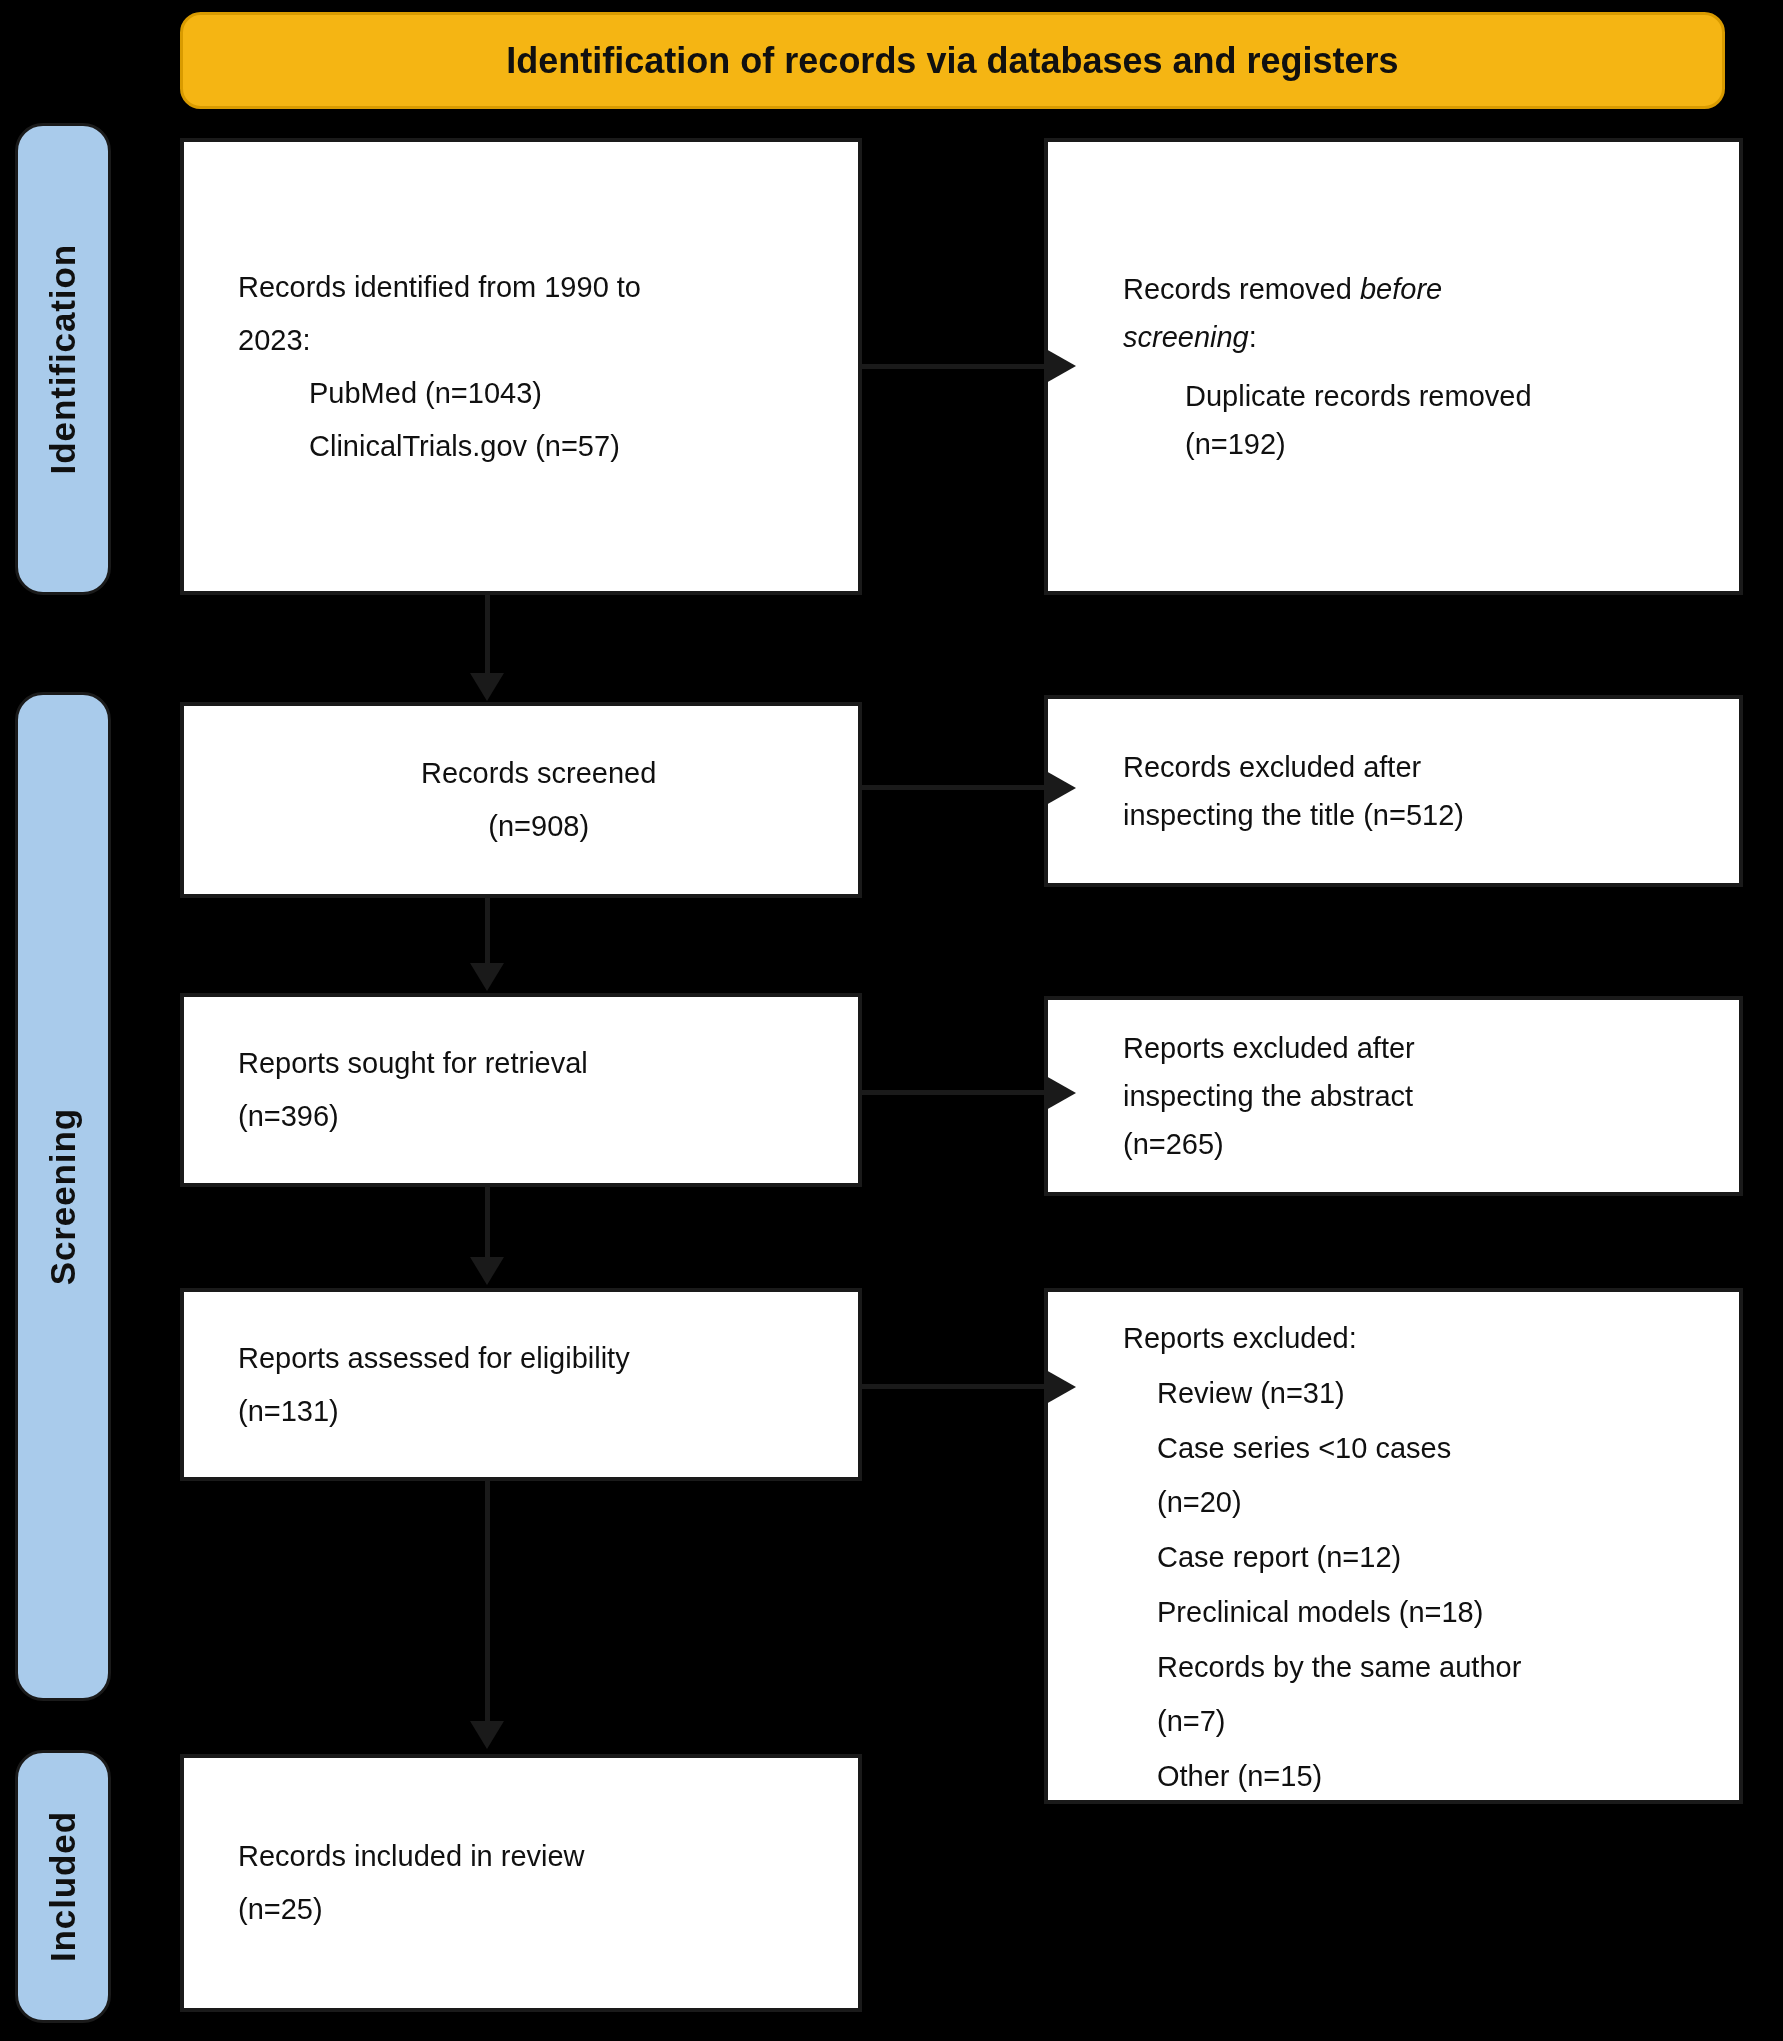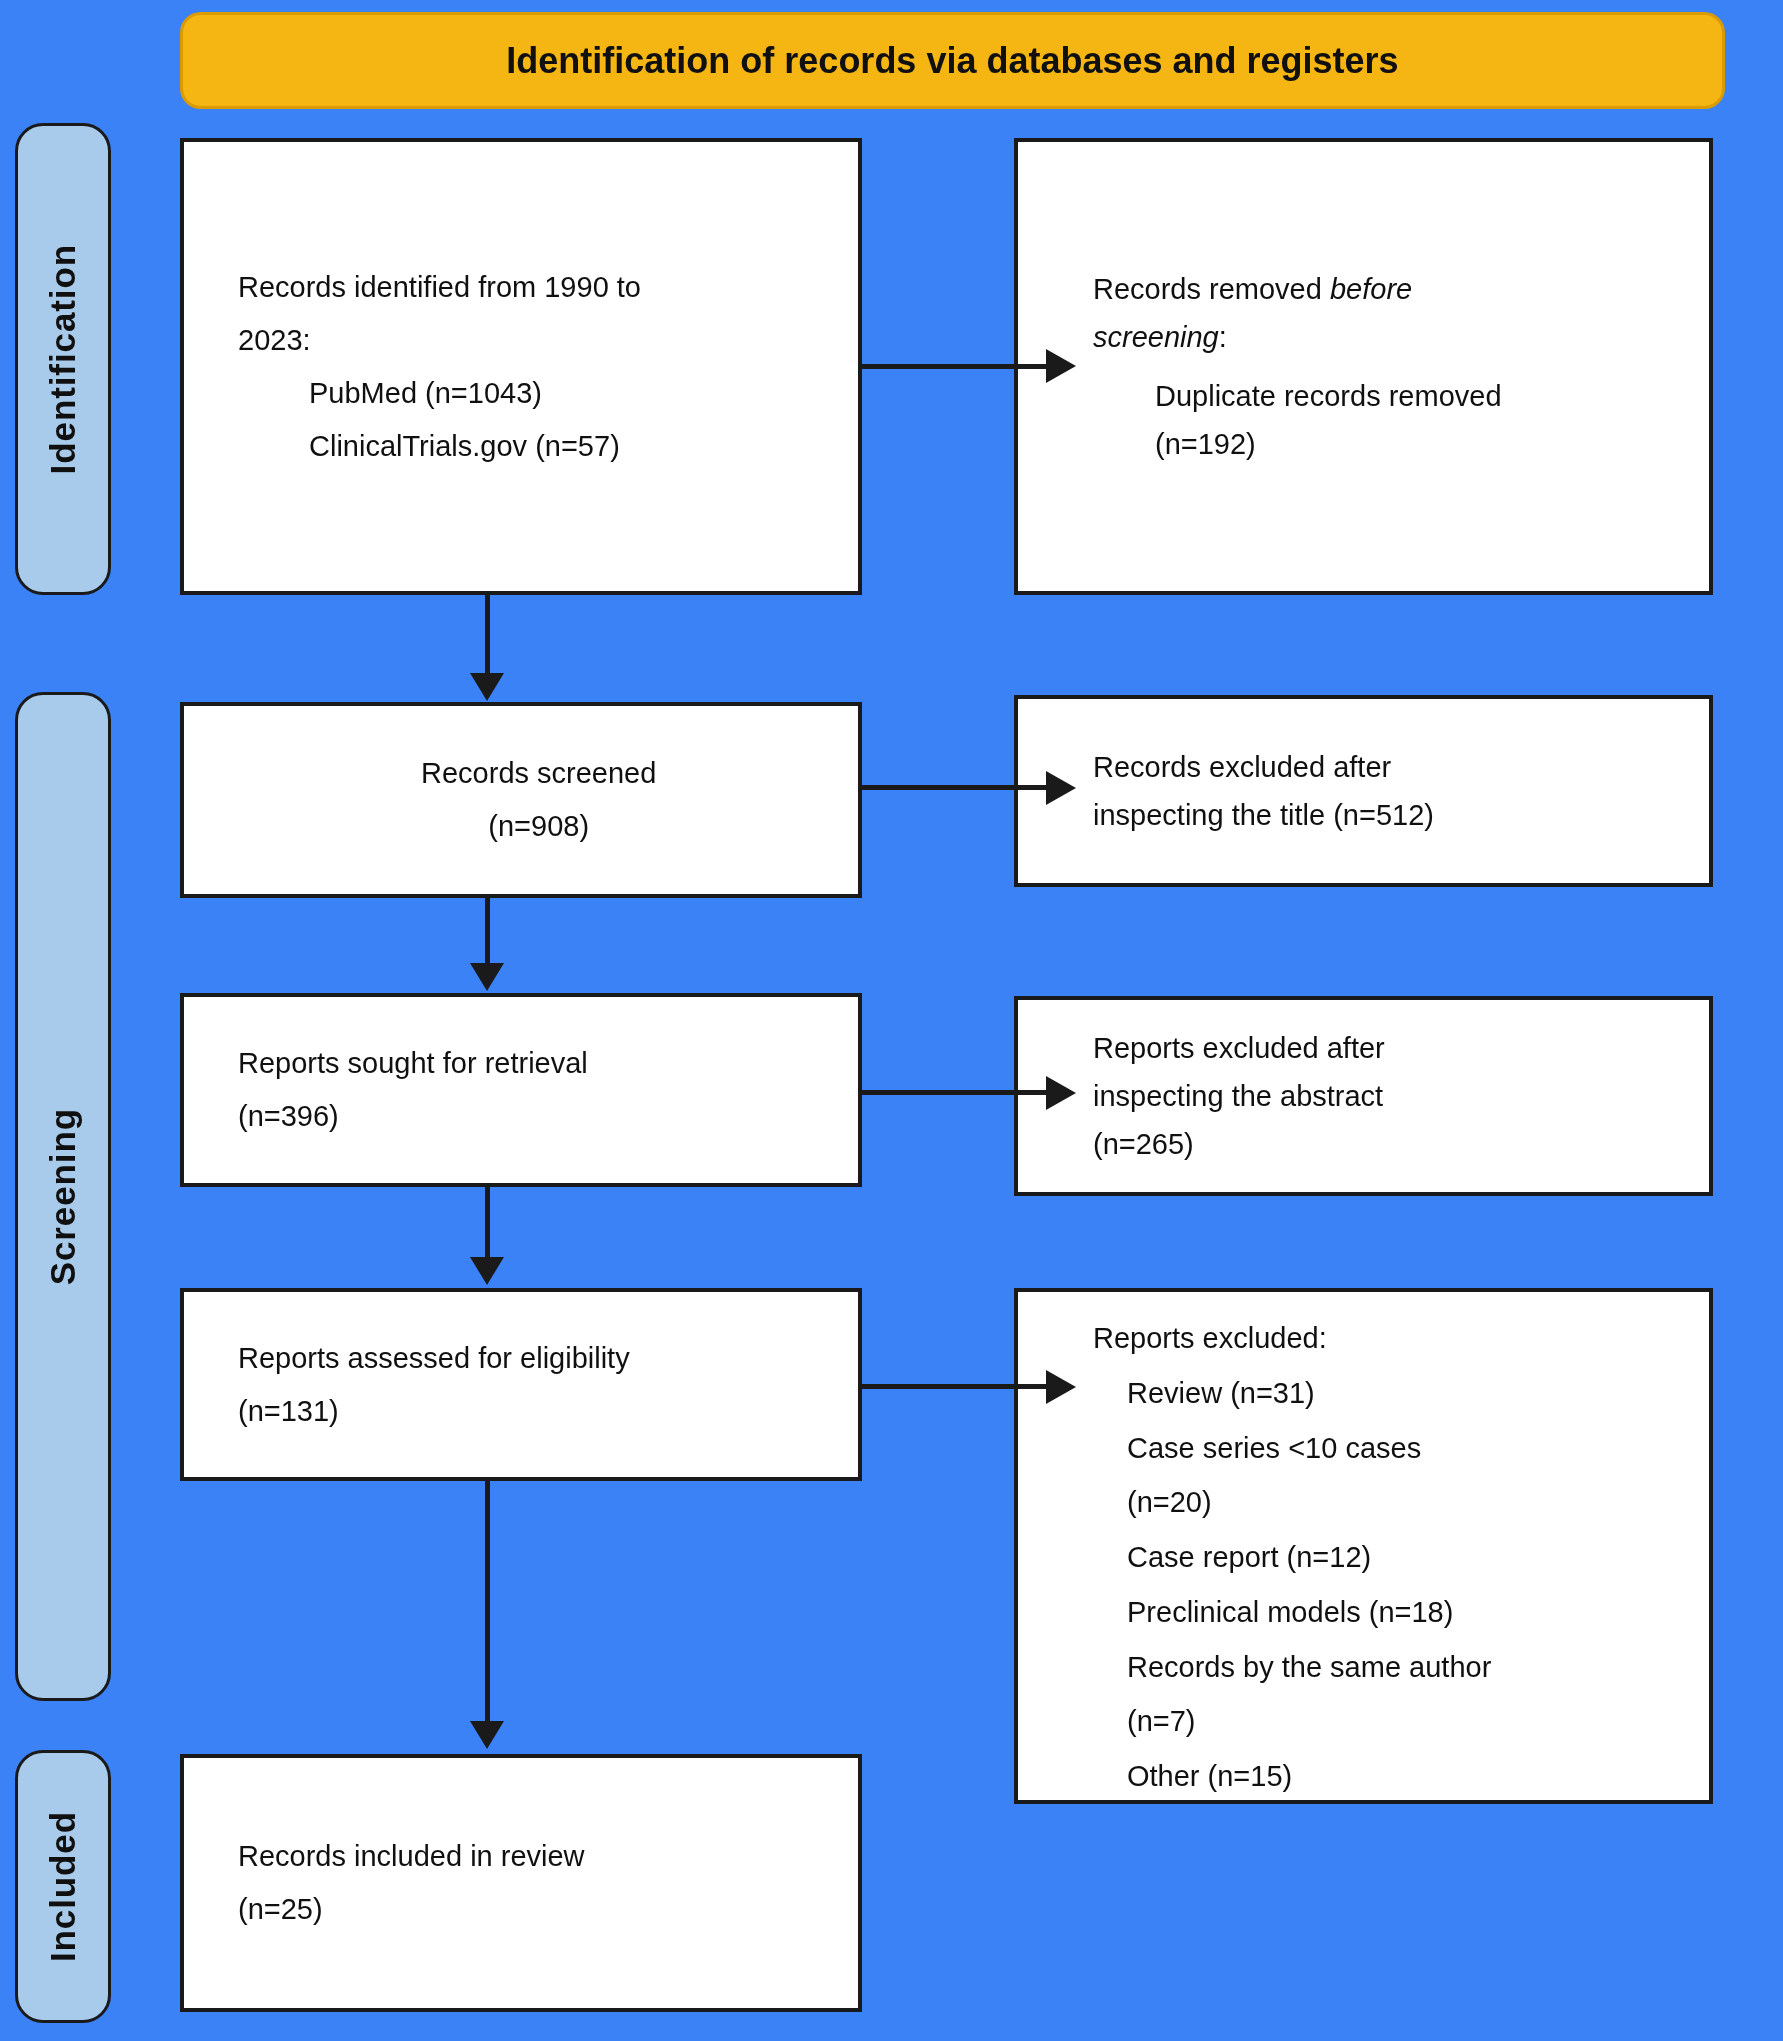--- a/index.html
+++ b/index.html
@@ -8,21 +8,21 @@
     --stage-fill: #A9CBEB;
     --line-color: #1a1a1a;
   }
   * { box-sizing: border-box; margin: 0; padding: 0; }
   html, body { background: #ffffff; }
   body { font-family: "Liberation Sans", "DejaVu Sans", sans-serif; }
   .canvas {
     position: relative;
     width: 1783px;
     height: 2042px;
-    background: #3b82f6;
+    background: #000000;
     overflow: hidden;
   }
   
   .banner {
     position: absolute;
     left: 180px; top: 12px;
     width: 1545px; height: 97px;
     background: var(--banner-fill);
     border: 3.7px solid var(--banner-border);
     border-radius: 20.5px;
@@ -50,21 +50,21 @@
   }
   
   .flow-box {
     position: absolute;
     background: #ffffff;
     border: 4.7px solid var(--line-color);
     display: flex; flex-direction: column; justify-content: center;
     font-size: 29px; color: #101010;
   }
   .col-left  { left: 180px; width: 682px; padding-left: 54px; padding-right: 18.6px; }
-  .col-right { left: 1014px; width: 699px; padding-left: 75px; padding-right: 22.4px; }
+  .col-right { left: 1044px; width: 699px; padding-left: 75px; padding-right: 22.4px; }
   .col-left  .line { line-height: 53px; white-space: nowrap; }
   .col-right .line { line-height: 48px; white-space: nowrap; }
   .box-records-identified { top: 138px; height: 457px; }
   .box-records-screened   { top: 702px; height: 196px; text-align: center; }
   .box-reports-sought     { top: 993px; height: 194px; }
   .box-reports-assessed   { top: 1288px; height: 193px; }
   .box-records-included   { top: 1754px; height: 258px; }
   .box-records-removed    { top: 138px; height: 457px; }
   .box-excluded-title     { top: 695px; height: 192px; }
   .box-excluded-abstract  { top: 996px; height: 200px; }

